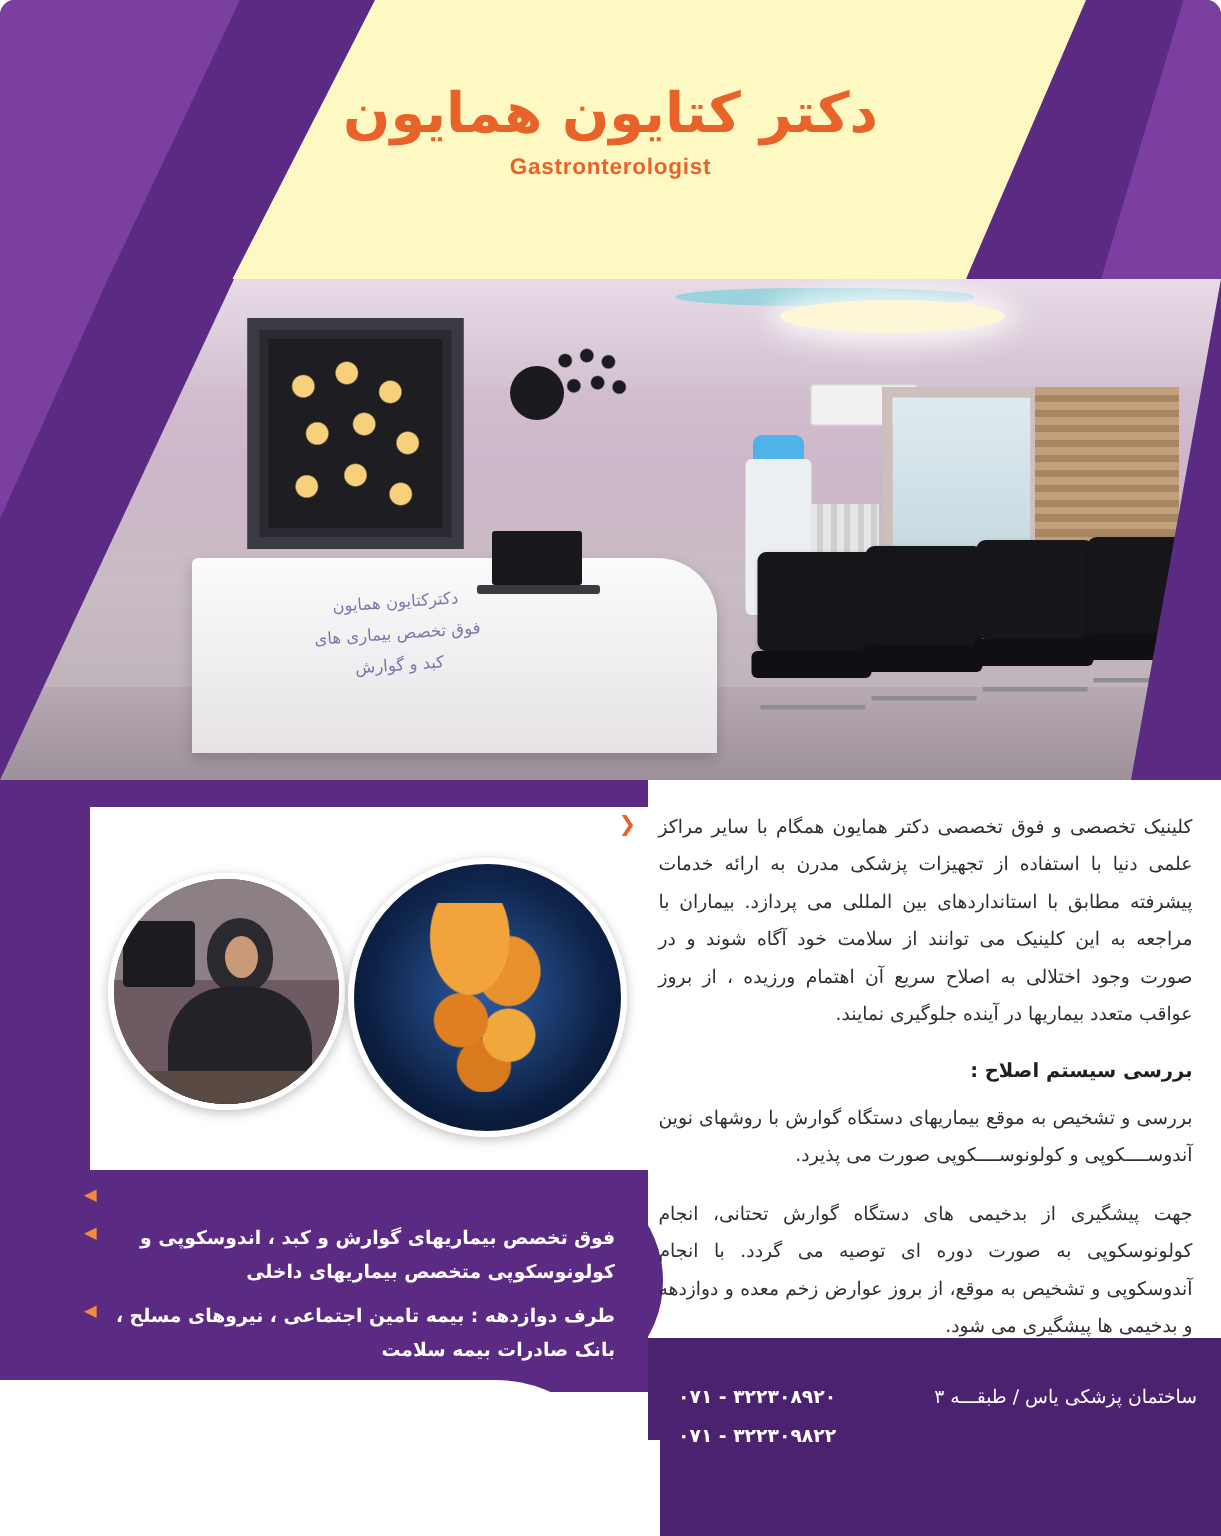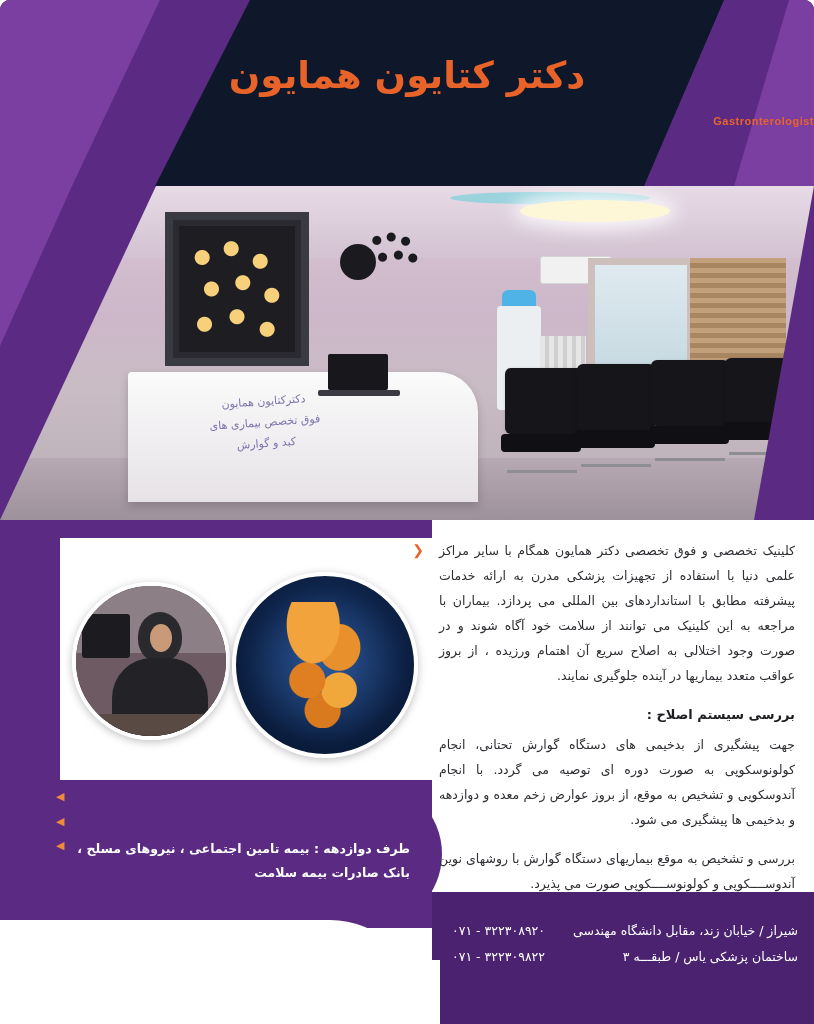--- a/index.html
+++ b/index.html
@@ -20,21 +20,21 @@
     position: absolute;
     inset: 0;
     background: #ffffff;
   }
 
   
   .top-band {
     position: absolute;
     left: 0; top: 0;
     width: 814px; height: 194px;
-    background: #0f172a;
+    background: #fef9c3;
     overflow: hidden;
     border-radius: 10px;
   }
   
   .top-left-wedge {
     position: absolute;
     left: 0; top: 0;
     width: 250px; height: 186px;
     background: #5b2a82;
     clip-path: polygon(0 0, 250px 0, 155px 186px, 0 186px);
@@ -79,28 +79,27 @@
   }
   .doc-name-en {
     margin-top: 8px;
     font-size: 19px;
     letter-spacing: 6px;
     color: #6f6f74;
     direction: ltr;
     font-family: "Liberation Sans", sans-serif;
   }
   .doc-spec-en {
-    margin-top: 18px;
-    font-size: 11px;
+    margin-top: 6px;
+    font-size: 15px;
     font-weight: bold;
     letter-spacing: 0.5px;
     color: #e8632a;
     direction: ltr;
     font-family: "Liberation Sans", sans-serif;
-    text-align: right;
   }
 
   
   .hero {
     position: absolute;
     left: 0; top: 186px;
     width: 814px; height: 334px;
     overflow: hidden;
     background: #b9a7b6;
   }
@@ -406,21 +405,21 @@
     left: 452px; top: 918px;
     width: 346px;
     color: #ffffff;
     direction: rtl;
     font-size: 12.5px;
     line-height: 2.1;
     display: flex;
     justify-content: space-between;
   }
   .footer-addr { text-align: right; }
-  .footer-phones { text-align: left; direction: ltr; font-weight: normal; }
+  .footer-phones { text-align: left; direction: ltr; font-weight: bold; }
   .bottom-white-curve {
     position: absolute;
     left: 0; top: 960px; width: 440px; height: 64px;
     background: #ffffff;
   }
 </style>
 </head>
 <body>
 
 <div id="page">
@@ -493,20 +492,21 @@
     <div class="purple-top-strip"></div>
 
     <div class="bullet-panel"></div>
     <div class="bullet-panel-round"></div>
 
     <div class="bullet-inner">
       <div class="bullet-row">
         <span class="bullet-arrow">◀</span>
       </div>
       <div class="bullet-row">
+        <span class="bullet-text">فوق تخصص بیماریهای گوارش و کبد ، اندوسکوپی و کولونوسکوپی متخصص بیماریهای داخلی</span>
         <span class="bullet-arrow">◀</span>
       </div>
       <div class="bullet-row">
         <span class="bullet-text">طرف دوازدهه : بیمه تامین اجتماعی ، نیروهای مسلح ، بانک صادرات بیمه سلامت</span>
         <span class="bullet-arrow">◀</span>
       </div>
     </div>
 
     <div class="white-round-bottom"></div>
 
@@ -521,29 +521,28 @@
 
     <div class="circle-photo organ-photo">
       <div class="organ-glow"></div>
       <div class="organ-shape"></div>
     </div>
 
     <div class="quote-marker">❮</div>
     <div class="text-col">
       <p class="para">کلینیک تخصصی و فوق تخصصی دکتر همایون همگام با سایر مراکز علمی دنیا با استفاده از تجهیزات پزشکی مدرن به ارائه خدمات پیشرفته مطابق با استانداردهای بین المللی می پردازد. بیماران با مراجعه به این کلینیک می توانند از سلامت خود آگاه شوند و در صورت وجود اختلالی به اصلاح سریع آن اهتمام ورزیده ، از بروز عواقب متعدد بیماریها در آینده جلوگیری نمایند.</p>
       <p class="para-heading">بررسی سیستم اصلاح :</p>
+      <p class="para">بررسی و تشخیص به موقع بیماریهای دستگاه گوارش با روشهای نوین آندوســــکوپی و کولونوســــکوپی صورت می پذیرد.</p>
       <p class="para">جهت پیشگیری از بدخیمی های دستگاه گوارش تحتانی، انجام کولونوسکوپی به صورت دوره ای توصیه می گردد. با انجام آندوسکوپی و تشخیص به موقع، از بروز عوارض زخم معده و دوازدهه و بدخیمی ها پیشگیری می شود.</p>
-      <p class="para">بررسی و تشخیص به موقع بیماریهای دستگاه گوارش با روشهای نوین آندوســــکوپی و کولونوســــکوپی صورت می پذیرد.</p>
     </div>
   </div>
 
   <div class="footer-dark"></div>
   <div class="footer-inner">
     <div class="footer-addr">
-      <div>شیراز / خیابان زند، مقابل دانشگاه مهندسی</div>
       <div>ساختمان پزشکی یاس / طبقـــه ۳</div>
     </div>
     <div class="footer-phones">
       <div>۰۷۱ - ۳۲۲۳۰۸۹۲۰</div>
       <div>۰۷۱ - ۳۲۲۳۰۹۸۲۲</div>
     </div>
   </div>
   <div class="bottom-white-curve"></div>
 
 </div>

